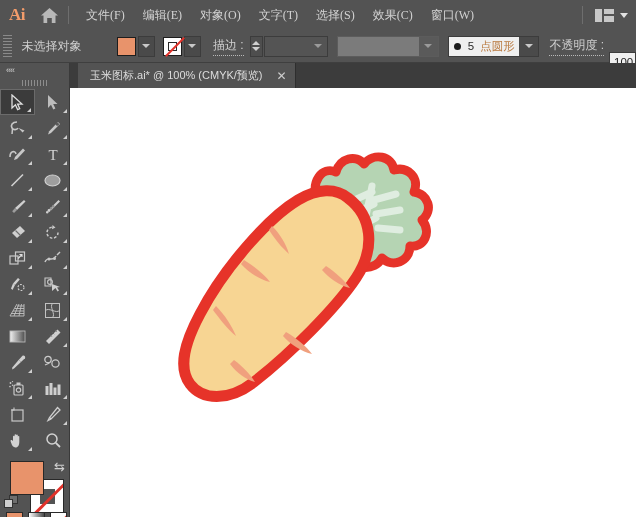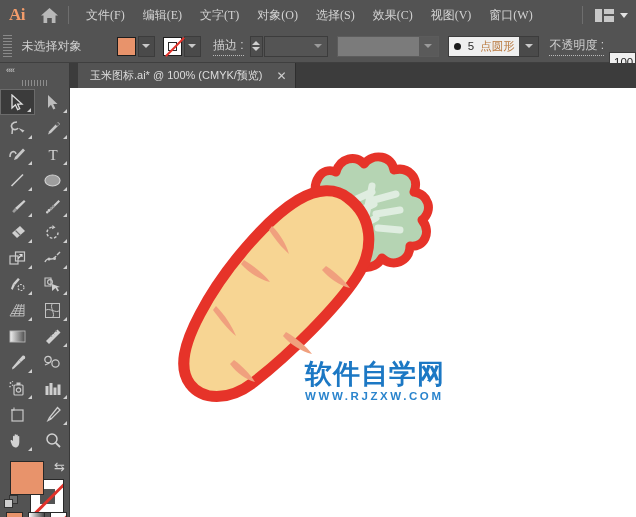--- a/index.html
+++ b/index.html
@@ -282,25 +282,24 @@
     <div class="ai-logo">Ai</div>
     <div class="home-icon">
       <svg width="19" height="17" viewBox="0 0 19 17">
         <path d="M9.5 1 L18 8.5 L15.5 8.5 L15.5 16 L11.8 16 L11.8 11 L7.2 11 L7.2 16 L3.5 16 L3.5 8.5 L1 8.5 Z" fill="#b8b8b8"></path>
       </svg>
     </div>
     <div class="menu-sep"></div>
     <div class="menu-items">
       <div class="menu-item">文件(F)</div>
       <div class="menu-item">编辑(E)</div>
+      <div class="menu-item">对象(O)</div>
       <div class="menu-item">文字(T)</div>
-      <div class="menu-item">对象(O)</div>
       <div class="menu-item">选择(S)</div>
       <div class="menu-item">效果(C)</div>
-      <div class="menu-item">视图(V)</div>
       <div class="menu-item">窗口(W)</div>
     </div>
     <div class="menubar-right">
       <div class="ws-sep"></div>
       <div class="ws-icon">
         <div class="blk b1"></div>
         <div class="ws-col">
           <div class="blk b2"></div>
           <div class="blk b2"></div>
         </div>
@@ -669,19 +668,15 @@
       <g fill="#F0A07E">
         <path d="M122 88 C130 96 136 106 139 116 C132 110 124 100 119 92 Z"></path>
         <path d="M94 122 C104 128 114 136 120 144 C110 142 98 134 91 126 Z"></path>
         <path d="M176 128 C185 134 194 142 200 150 C190 148 179 140 172 132 Z"></path>
         <path d="M66 168 C74 176 82 188 86 198 C78 192 69 180 63 172 Z"></path>
         <path d="M136 194 C146 200 156 208 162 216 C152 214 140 206 133 198 Z"></path>
         <path d="M84 222 C92 228 100 236 105 244 C96 242 86 234 80 226 Z"></path>
       </g>
     </svg>
 
-    <div class="watermark">
-      <div class="wm-main">软件自学网</div>
-      <div class="wm-sub">WWW.RJZXW.COM</div>
-    </div>
   </div>
 
 </div>
 
 </body></html>

